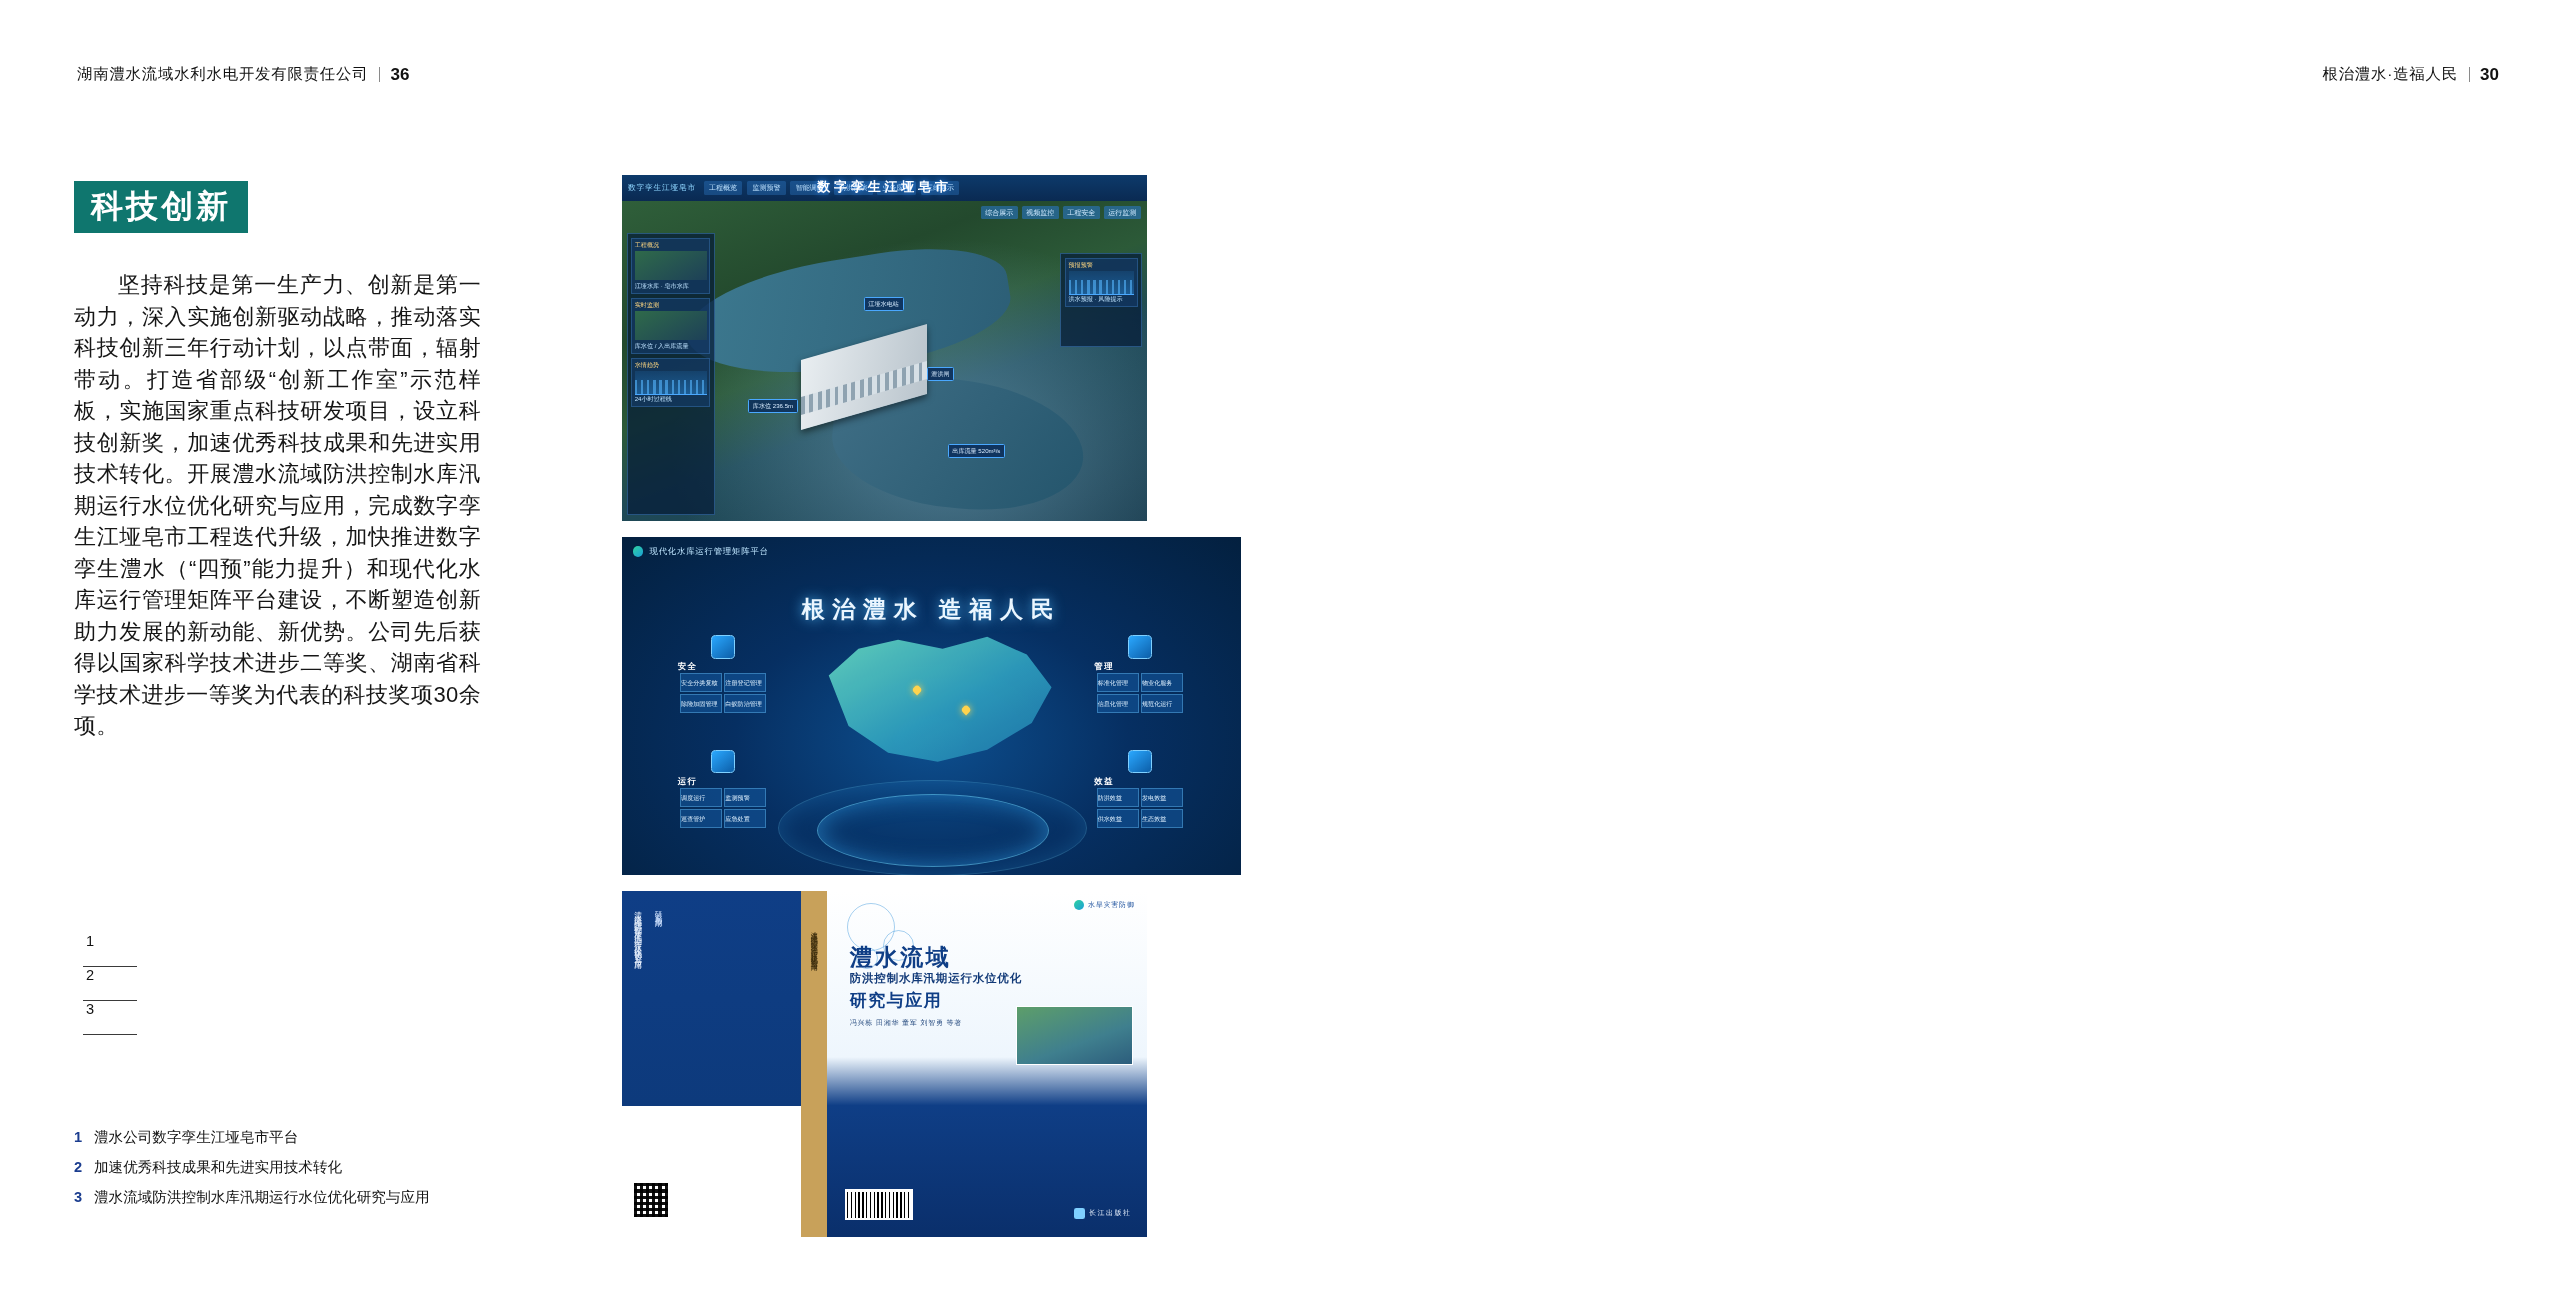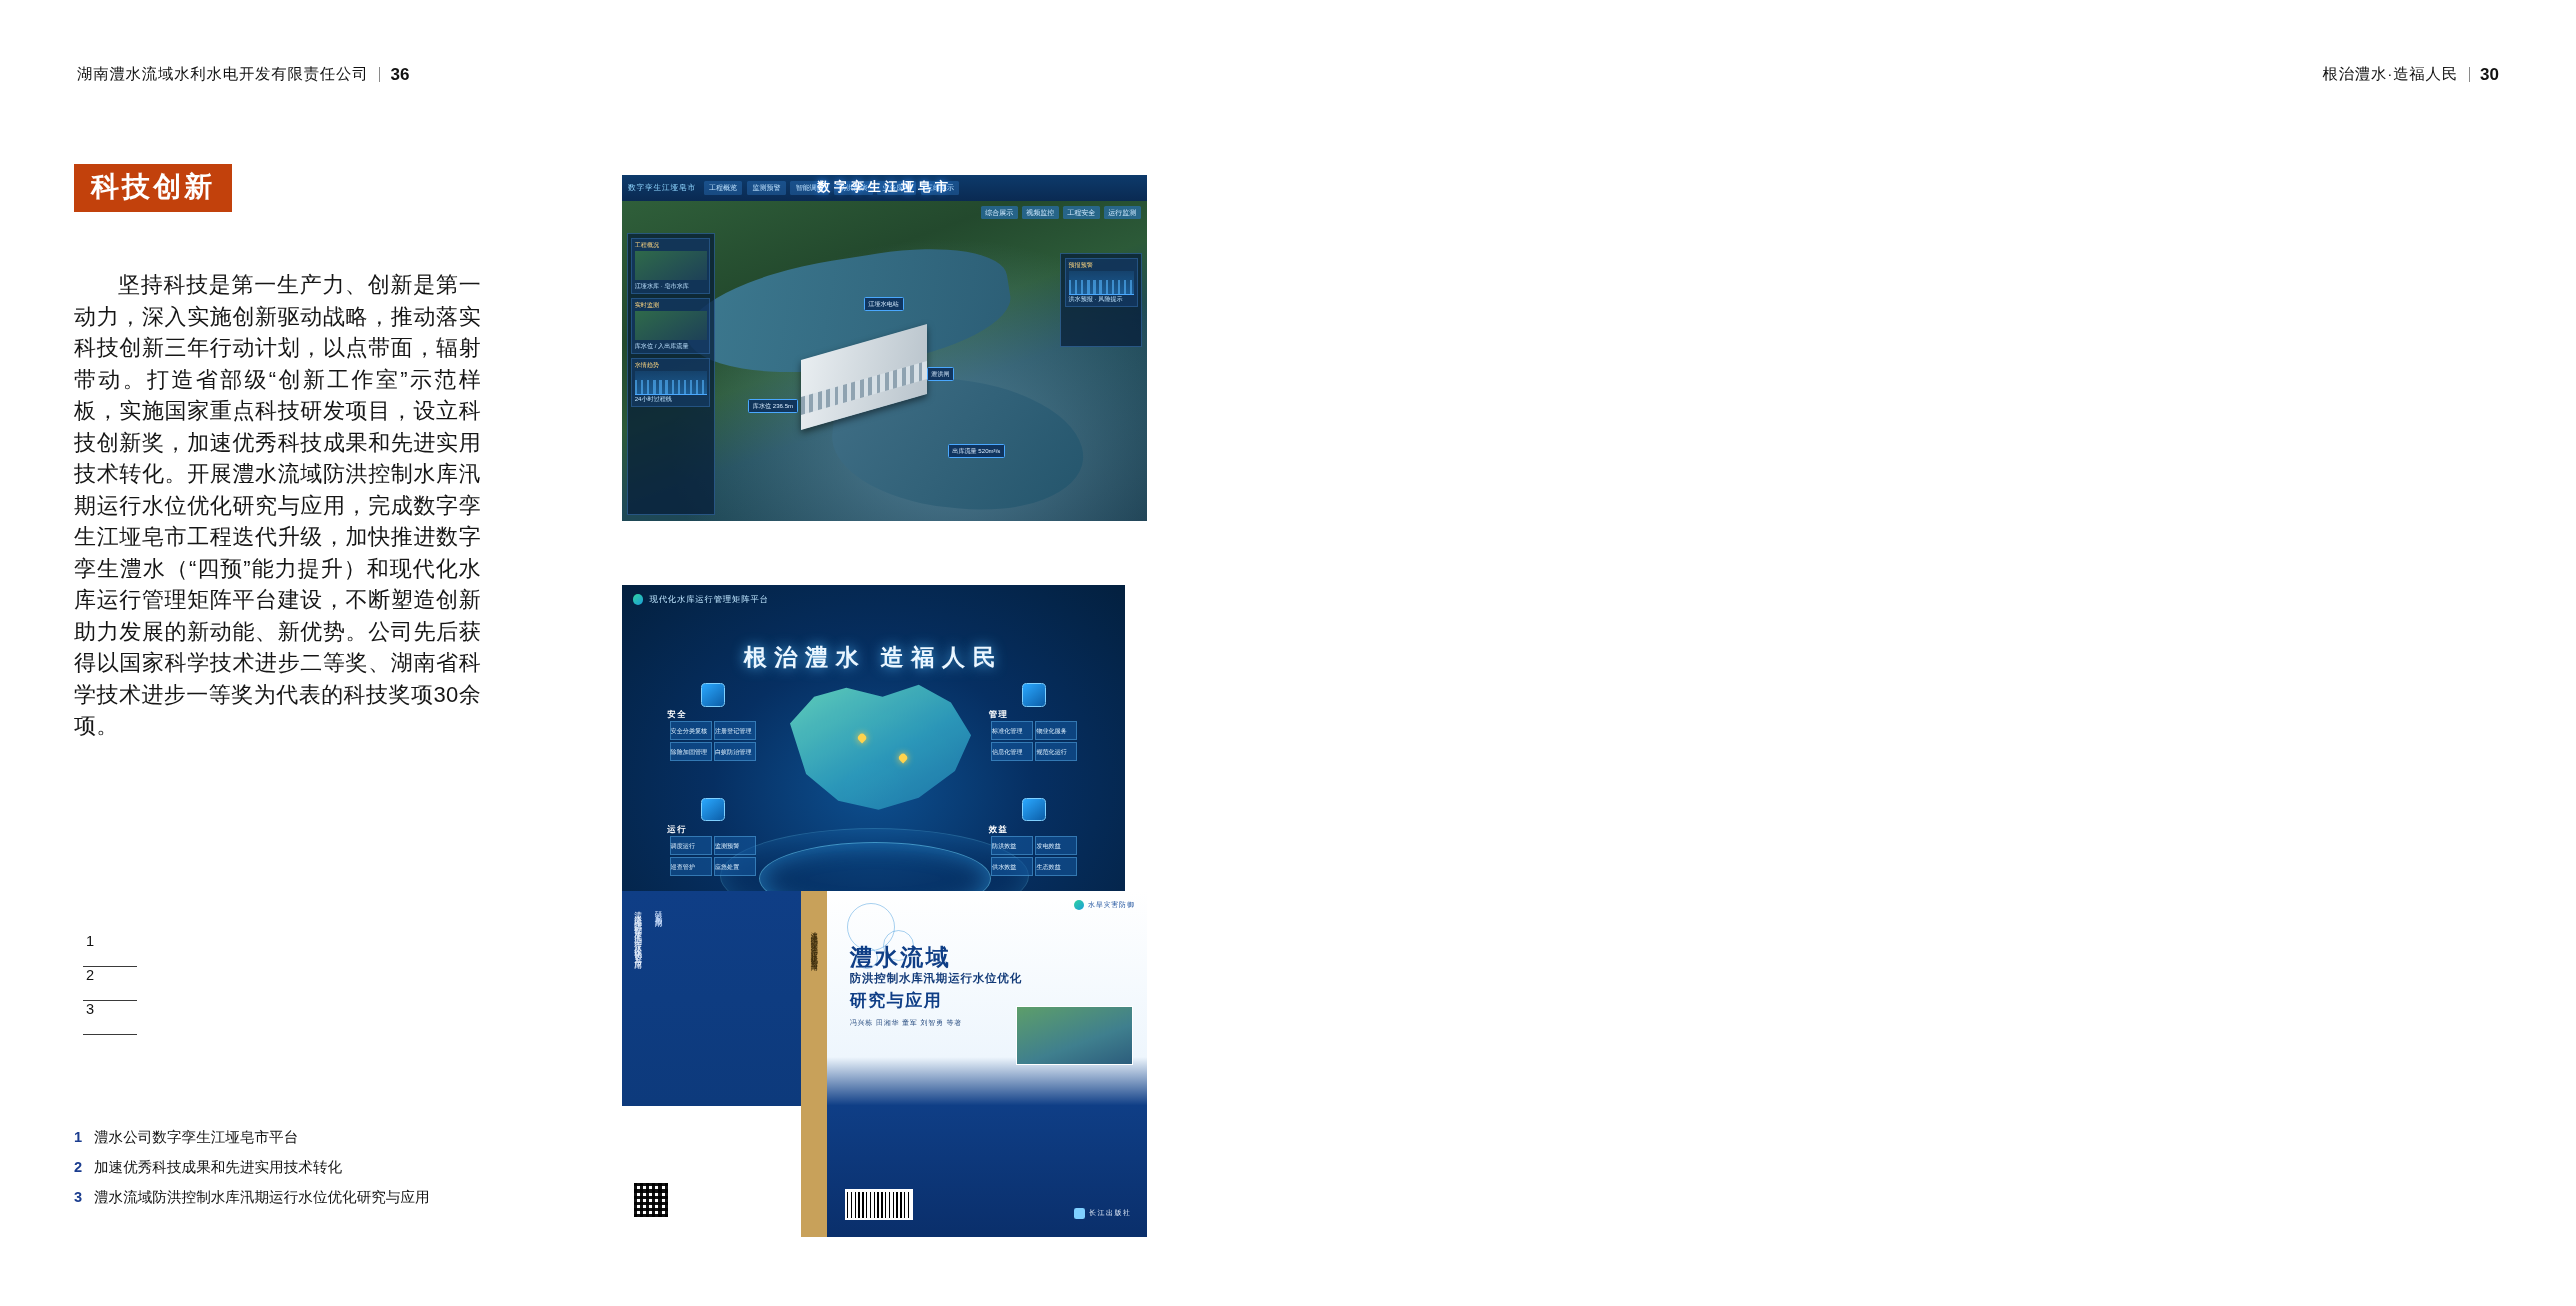--- a/index.html
+++ b/index.html
@@ -52,24 +52,24 @@
   .runhead .pageno {
     font-size: 17px;
     font-weight: bold;
     letter-spacing: 0;
   }
 
   
   .section-title {
     position: absolute;
     left: 74px;
-    top: 164px;
-    background: #c2410c;
+    top: 181px;
+    background: #0f766e;
     color: #ffffff;
-    font-size: 28px;
+    font-size: 32px;
     font-weight: bold;
     letter-spacing: 3.1px;
     padding: 9.2px 17px 10.7px 17px;
     line-height: 1;
   }
 
   
   .body-col {
     position: absolute;
     left: 74px;
@@ -209,22 +209,22 @@
   .mini-chart { height:23px; background:linear-gradient(180deg,rgba(40,140,220,.15),rgba(40,140,220,.45));
                 border-bottom:0.8px solid #4aa8ff; position:relative;}
   .mini-chart:after{content:""; position:absolute; left:0; right:0; bottom:0; height:60%;
     background:repeating-linear-gradient(90deg,#56b6ff 0 2.3px,transparent 2.3px 6.1px); opacity:.6;}
   .twin-badge {
     position:absolute; background:rgba(10,45,90,.85); border:0.8px solid #4aa8ff;
     color:#d8ecff; font-size:6.1px; padding:1.5px 3.8px; border-radius:1.5px; white-space:nowrap;
   }
 
   
-  #fig-matrix { left: 622px; top: 537px; width: 503px; height: 338px;
-    background: radial-gradient(ellipse at 50% 60%, #0d4f8f 0%, #062f62 45%, #03203f 100%); margin-top: 48px; }
+  #fig-matrix { left: 622px; top: 537px; width: 619px; height: 338px;
+    background: radial-gradient(ellipse at 50% 60%, #0d4f8f 0%, #062f62 45%, #03203f 100%); }
   .mx-head {
     position:absolute; left:10.7px; top:9.2px; color:#bfe6ff; font-size:8.4px; letter-spacing:0.8px;
     display:flex; align-items:center; gap:6.1px;
   }
   .mx-head .dot {
     width:10.7px;height:10.7px;border-radius:50%;background:linear-gradient(140deg,#2fd3a0,#1b9ed8);
   }
   .mx-slogan {
     position:absolute; left:0; right:0; top:57px; text-align:center;
     color:#eaf6ff; font-size:23px; letter-spacing:7.7px; font-weight:bold;

